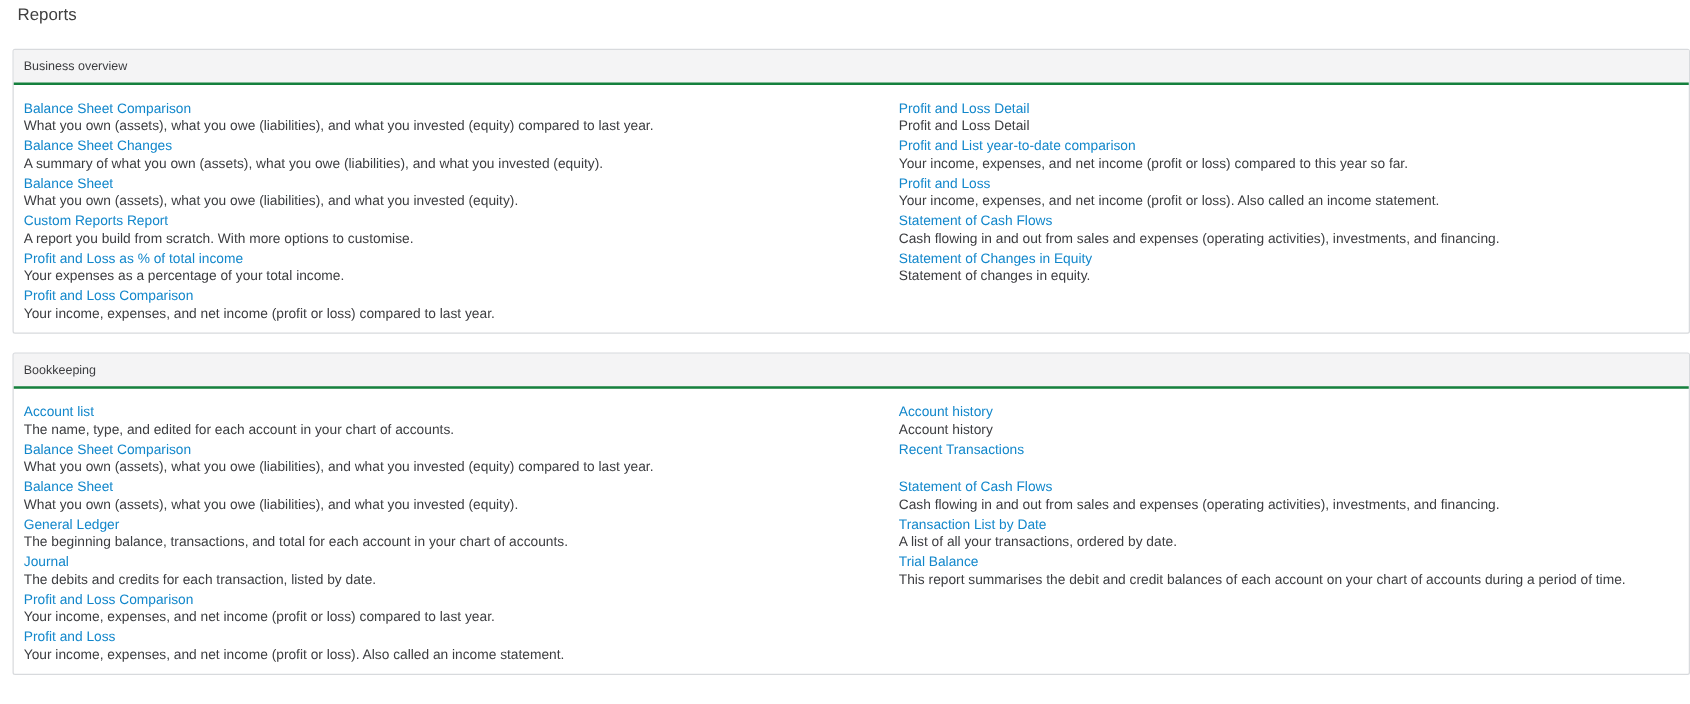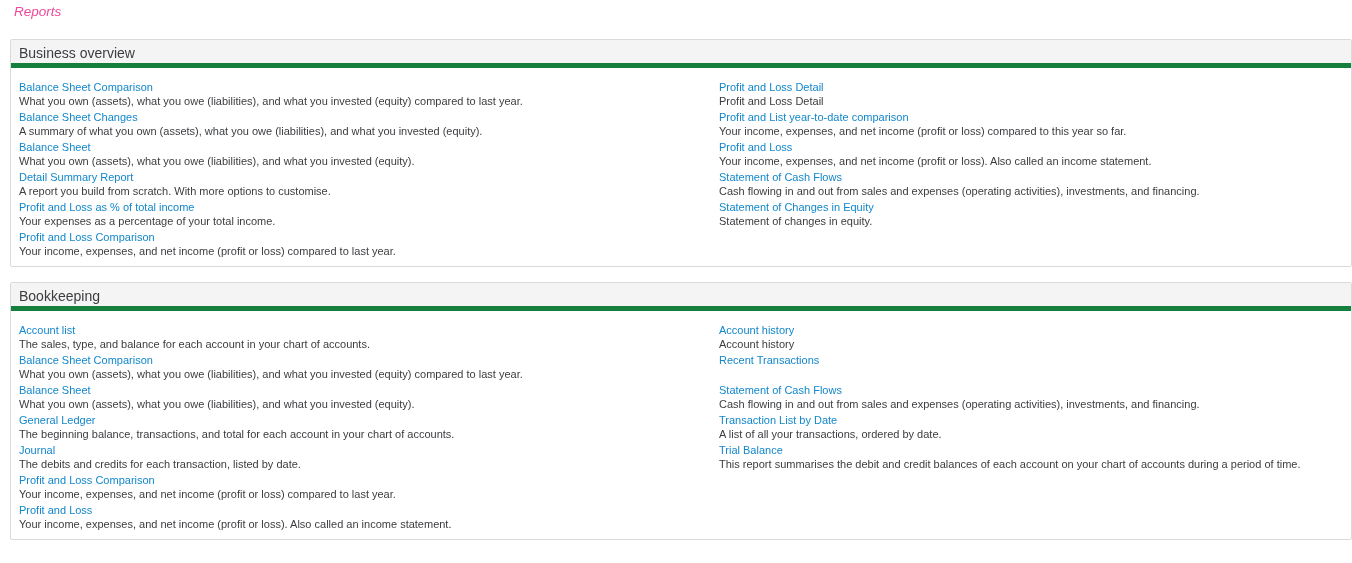--- a/index.html
+++ b/index.html
@@ -6,40 +6,39 @@
   html, body {
     width: 1352px; height: 563px;
     background: #ffffff;
     font-family: "Liberation Sans", sans-serif;
     overflow: hidden;
   }
   .page-title {
     margin: 3px 0 0 14px;
     font-size: 13.5px;
     line-height: 17px;
-    color: #ec4899;
+    color: #404040;
     font-weight: 400;
-    font-style: italic;
   }
   .card {
     margin-left: 10px;
     width: calc(100% - 10px);
     border: 1px solid #d8dadd;
     border-radius: 2px;
     background: #ffffff;
   }
   .card-1 { margin-top: 19px; }
   .card-2 { margin-top: 15px; }
   .card-header {
     height: 28px;
     line-height: 27px;
     padding-left: 8px;
     background: #f4f4f5;
-    border-bottom: 5px solid #15803d;
-    font-size: 14px;
+    border-bottom: 2px solid #15803d;
+    font-size: 10px;
     color: #3c3d40;
   }
   .card-body {
     display: grid;
     grid-template-columns: 700px 1fr;
     padding: 9px 9px 9px 8px;
   }
   .report-item { margin-bottom: 6px; height: 24px; }
   .report-link {
     display: inline-block;
@@ -71,21 +70,21 @@
       </div>
       <div class="report-item">
         <a class="report-link">Balance Sheet Changes</a>
         <div class="report-desc">A summary of what you own (assets), what you owe (liabilities), and what you invested (equity).</div>
       </div>
       <div class="report-item">
         <a class="report-link">Balance Sheet</a>
         <div class="report-desc">What you own (assets), what you owe (liabilities), and what you invested (equity).</div>
       </div>
       <div class="report-item">
-        <a class="report-link">Detail Summary Report</a>
+        <a class="report-link">Custom Reports Report</a>
         <div class="report-desc">A report you build from scratch. With more options to customise.</div>
       </div>
       <div class="report-item">
         <a class="report-link">Profit and Loss as % of total income</a>
         <div class="report-desc">Your expenses as a percentage of your total income.</div>
       </div>
       <div class="report-item">
         <a class="report-link">Profit and Loss Comparison</a>
         <div class="report-desc">Your income, expenses, and net income (profit or loss) compared to last year.</div>
       </div>
@@ -114,21 +113,21 @@
     </div>
   </div>
 </div>
 
 <div class="card card-2">
   <div class="card-header">Bookkeeping</div>
   <div class="card-body">
     <div class="col">
       <div class="report-item">
         <a class="report-link">Account list</a>
-        <div class="report-desc">The sales, type, and balance for each account in your chart of accounts.</div>
+        <div class="report-desc">The name, type, and edited for each account in your chart of accounts.</div>
       </div>
       <div class="report-item">
         <a class="report-link">Balance Sheet Comparison</a>
         <div class="report-desc">What you own (assets), what you owe (liabilities), and what you invested (equity) compared to last year.</div>
       </div>
       <div class="report-item">
         <a class="report-link">Balance Sheet</a>
         <div class="report-desc">What you own (assets), what you owe (liabilities), and what you invested (equity).</div>
       </div>
       <div class="report-item">

